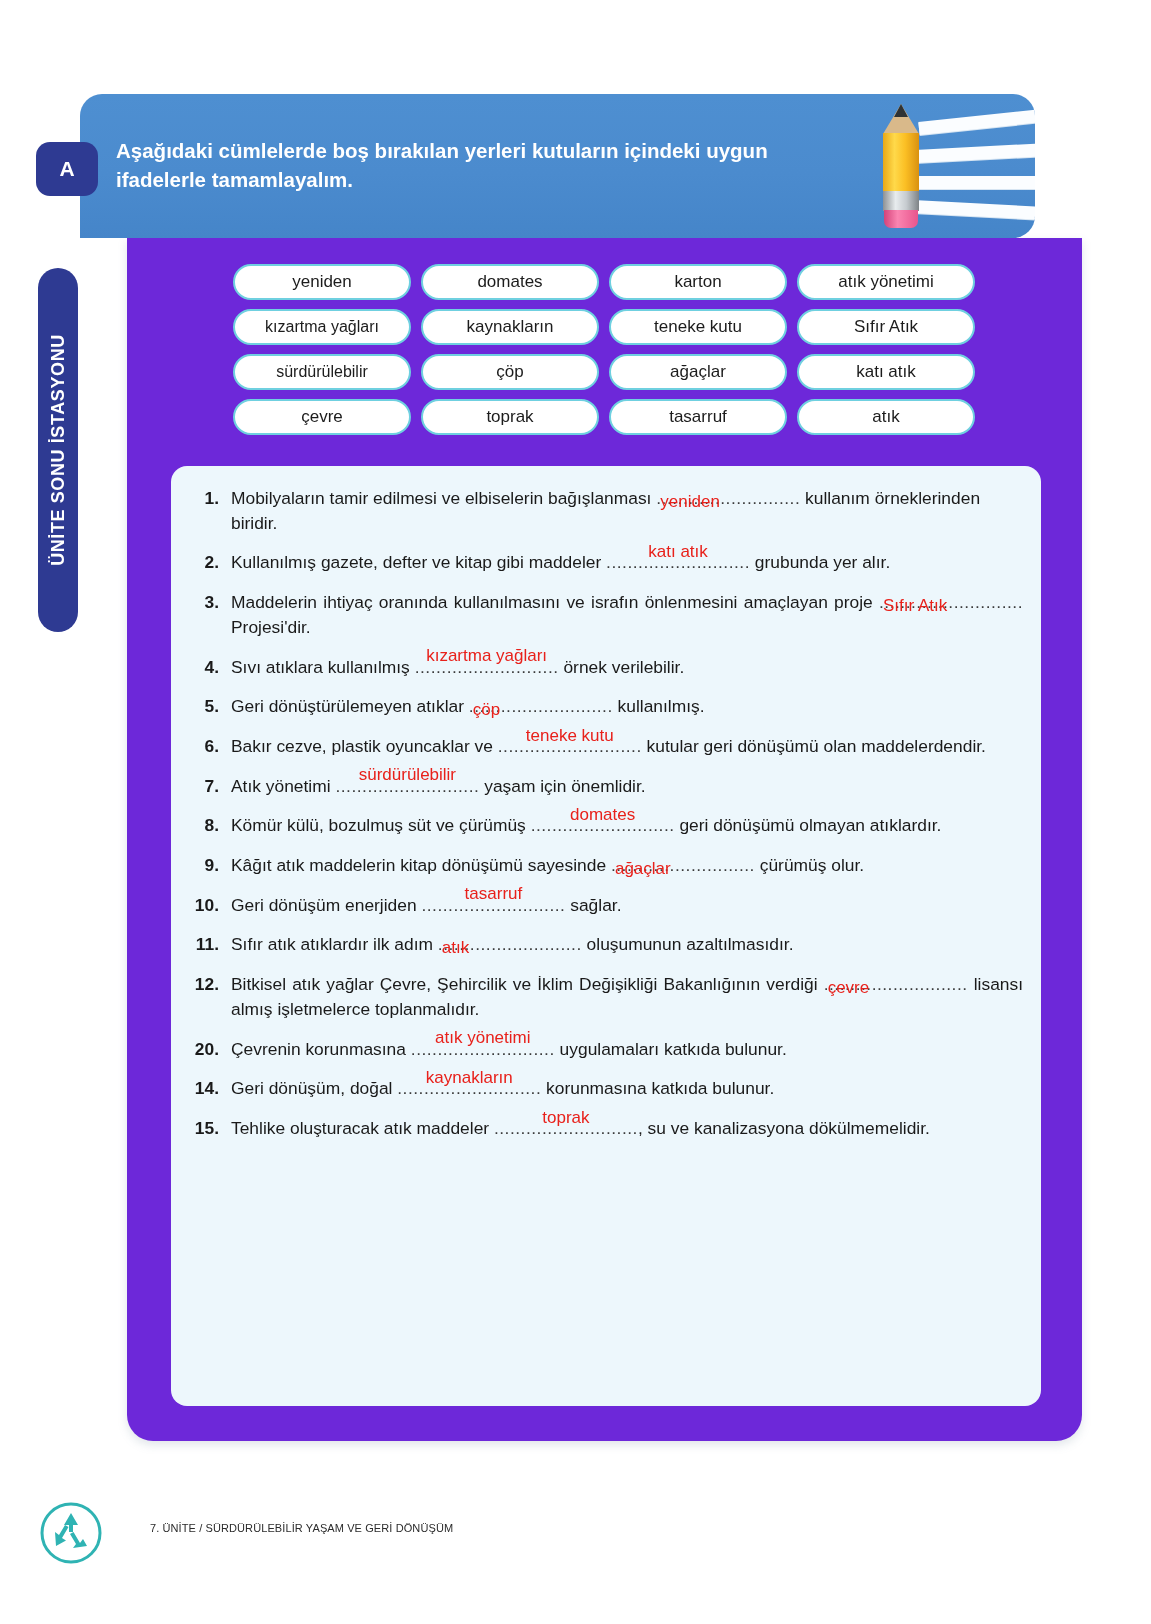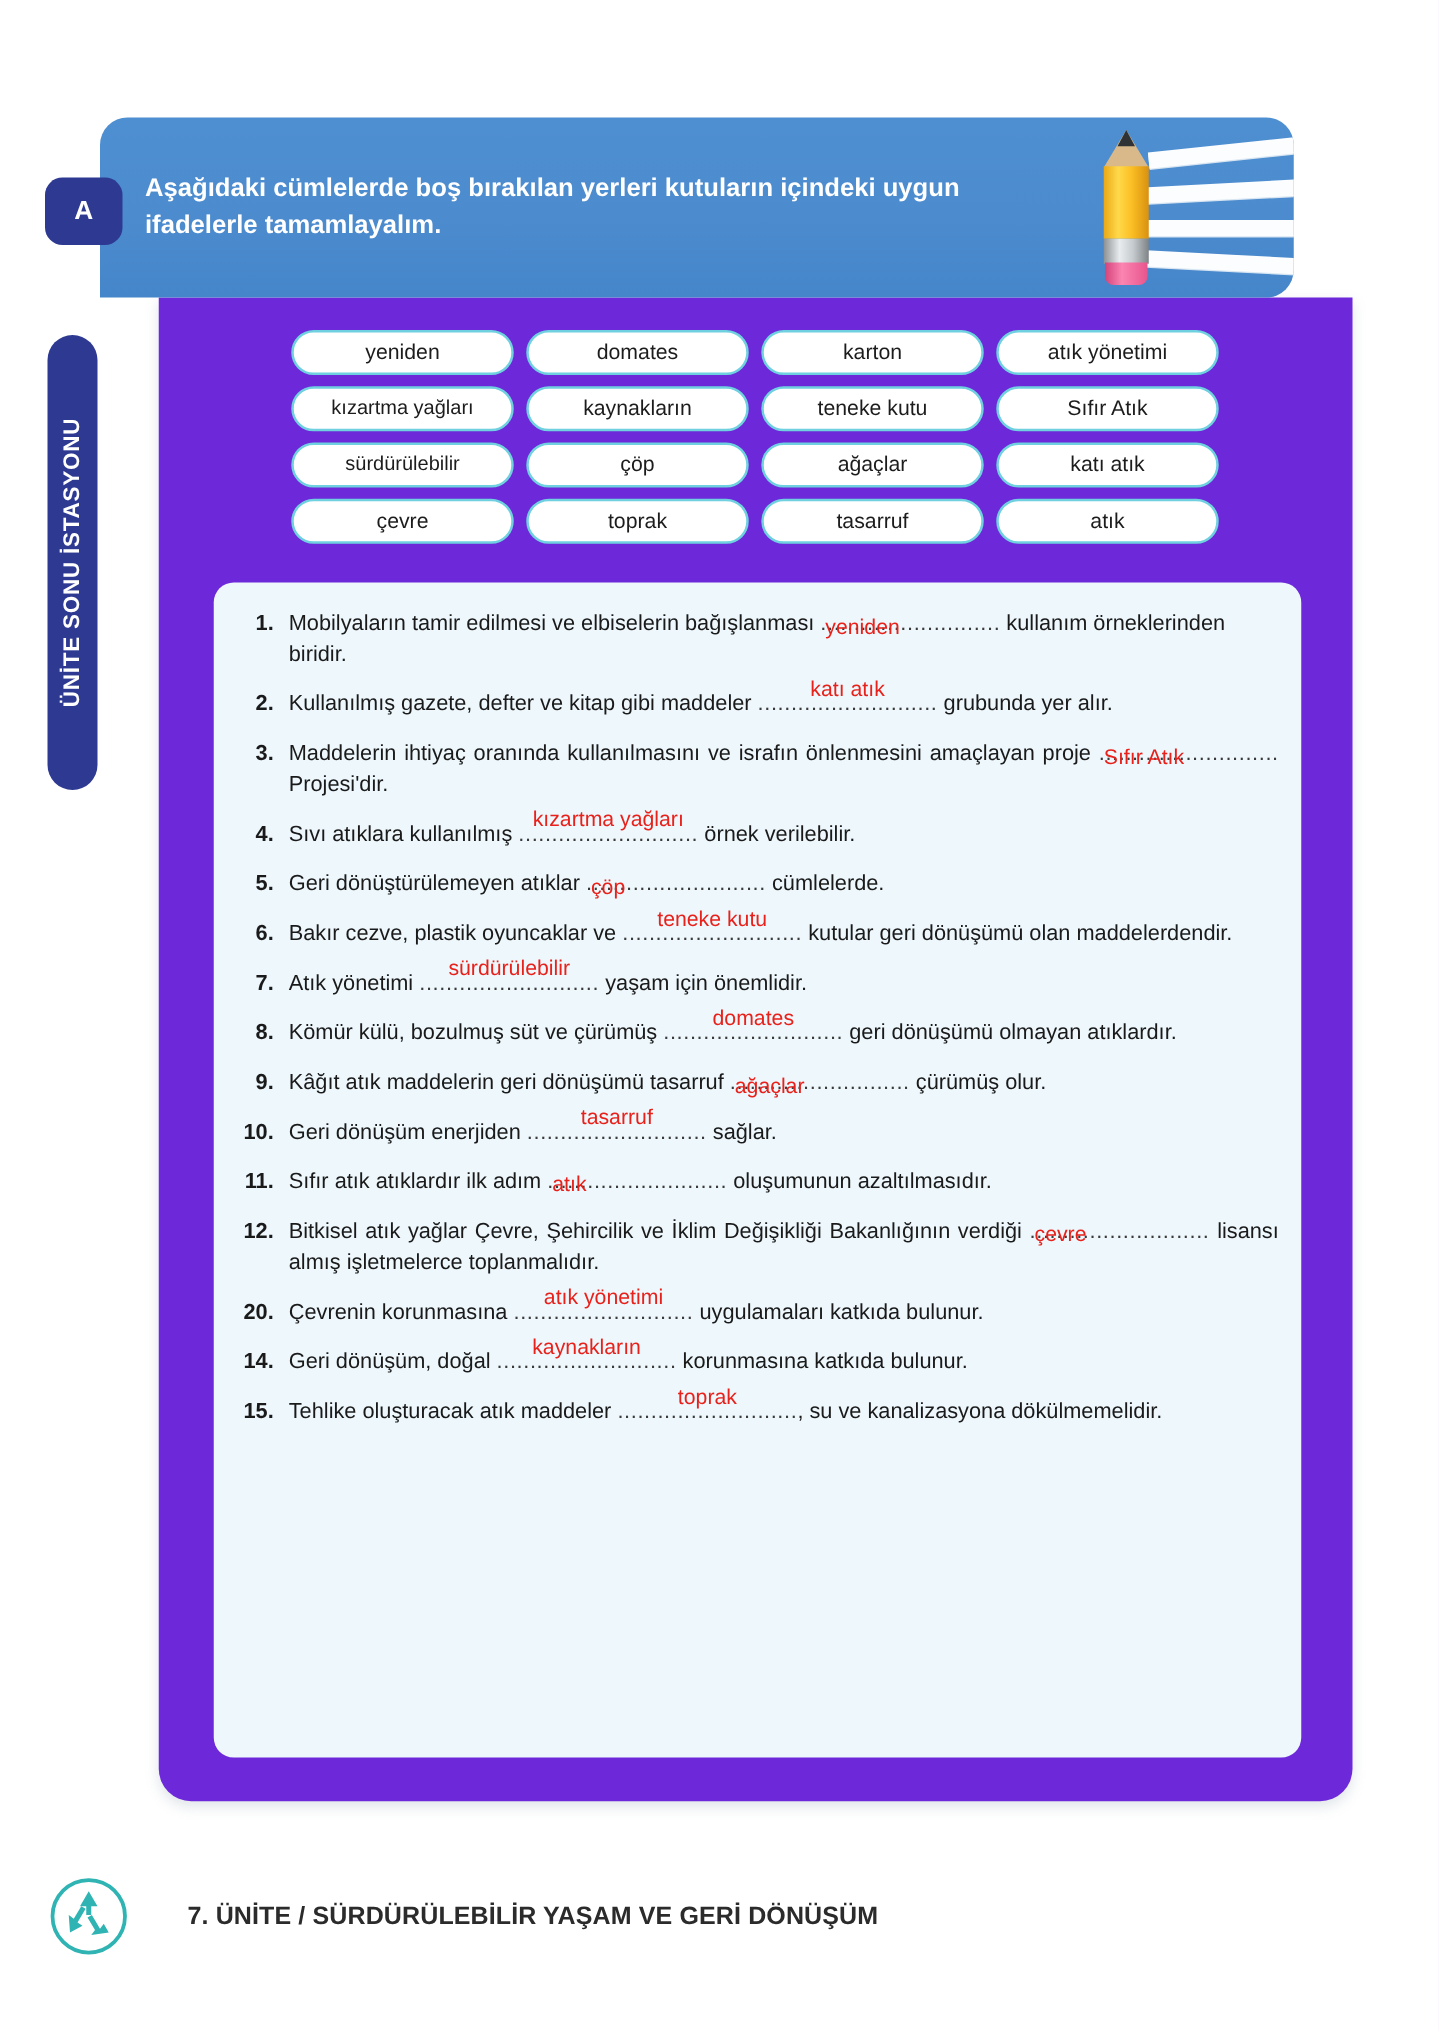--- a/index.html
+++ b/index.html
@@ -279,24 +279,23 @@
     color: #ffffff;
     font-size: 18px;
     font-weight: bold;
     z-index: -1;
   }
   .footer-title {
     position: absolute;
     left: 150px;
     top: 32px;
     color: #2b2b2b;
-    font-size: 20px;
+    font-size: 11px;
     letter-spacing: 0.1px;
     white-space: nowrap;
-    font-weight: bold;
   }
 </style>
 </head>
 <body>
 
 <div class="page">
 
   <div class="side-tab">
     <div class="side-tab-label">ÜNİTE SONU İSTASYONU</div>
   </div>
@@ -357,37 +356,37 @@
           <div class="q">
             <div class="q-num">3.</div>
             <div class="q-body justify"><span>Maddelerin ihtiyaç oranında kullanılmasını ve israfın önlenmesini amaçlayan proje </span><span class="blank inline"><span class="dots">...........................</span><span class="ans">Sıfır Atık</span></span><span> Projesi'dir.</span></div>
           </div>
           <div class="q">
             <div class="q-num">4.</div>
             <div class="q-body"><span>Sıvı atıklara kullanılmış </span><span class="blank above"><span class="dots">...........................</span><span class="ans">kızartma yağları</span></span><span> örnek verilebilir.</span></div>
           </div>
           <div class="q">
             <div class="q-num">5.</div>
-            <div class="q-body"><span>Geri dönüştürülemeyen atıklar </span><span class="blank inline"><span class="dots">...........................</span><span class="ans">çöp</span></span><span> cümlelerde.</span></div>
+            <div class="q-body"><span>Geri dönüştürülemeyen atıklar </span><span class="blank inline"><span class="dots">...........................</span><span class="ans">çöp</span></span><span> kullanılmış.</span></div>
           </div>
           <div class="q">
             <div class="q-num">6.</div>
             <div class="q-body"><span>Bakır cezve, plastik oyuncaklar ve </span><span class="blank above"><span class="dots">...........................</span><span class="ans">teneke kutu</span></span><span> kutular geri dönüşümü olan maddelerdendir.</span></div>
           </div>
           <div class="q">
             <div class="q-num">7.</div>
             <div class="q-body"><span>Atık yönetimi </span><span class="blank above"><span class="dots">...........................</span><span class="ans">sürdürülebilir</span></span><span> yaşam için önemlidir.</span></div>
           </div>
           <div class="q">
             <div class="q-num">8.</div>
             <div class="q-body"><span>Kömür külü, bozulmuş süt ve çürümüş </span><span class="blank above"><span class="dots">...........................</span><span class="ans">domates</span></span><span> geri dönüşümü olmayan atıklardır.</span></div>
           </div>
           <div class="q">
             <div class="q-num">9.</div>
-            <div class="q-body"><span>Kâğıt atık maddelerin geri dönüşümü tasarruf </span><span class="blank inline"><span class="dots">...........................</span><span class="ans">ağaçlar</span></span><span> çürümüş olur.</span></div>
+            <div class="q-body"><span>Kâğıt atık maddelerin kitap dönüşümü sayesinde </span><span class="blank inline"><span class="dots">...........................</span><span class="ans">ağaçlar</span></span><span> çürümüş olur.</span></div>
           </div>
           <div class="q">
             <div class="q-num">10.</div>
             <div class="q-body"><span>Geri dönüşüm enerjiden </span><span class="blank above"><span class="dots">...........................</span><span class="ans">tasarruf</span></span><span> sağlar.</span></div>
           </div>
           <div class="q">
             <div class="q-num">11.</div>
             <div class="q-body"><span>Sıfır atık atıklardır ilk adım </span><span class="blank inline"><span class="dots">...........................</span><span class="ans">atık</span></span><span> oluşumunun azaltılmasıdır.</span></div>
           </div>
           <div class="q">

